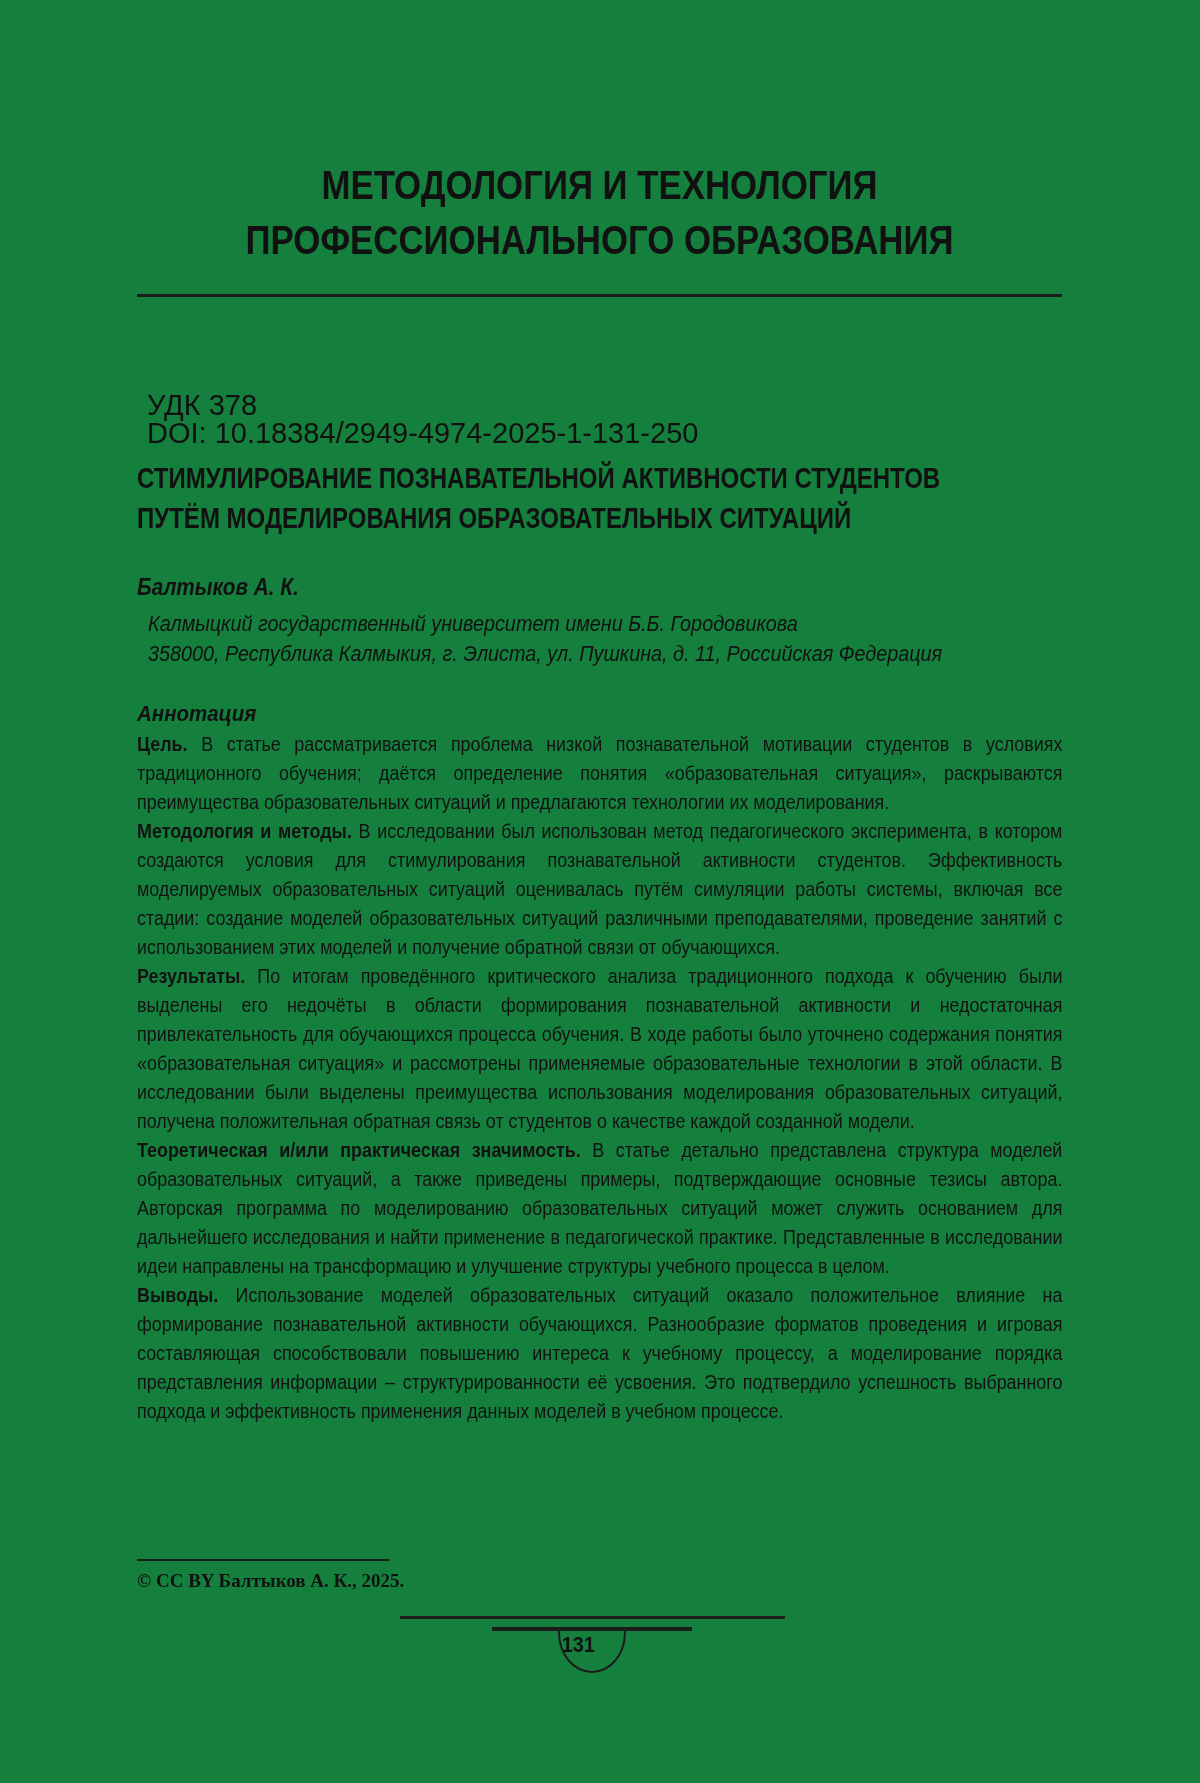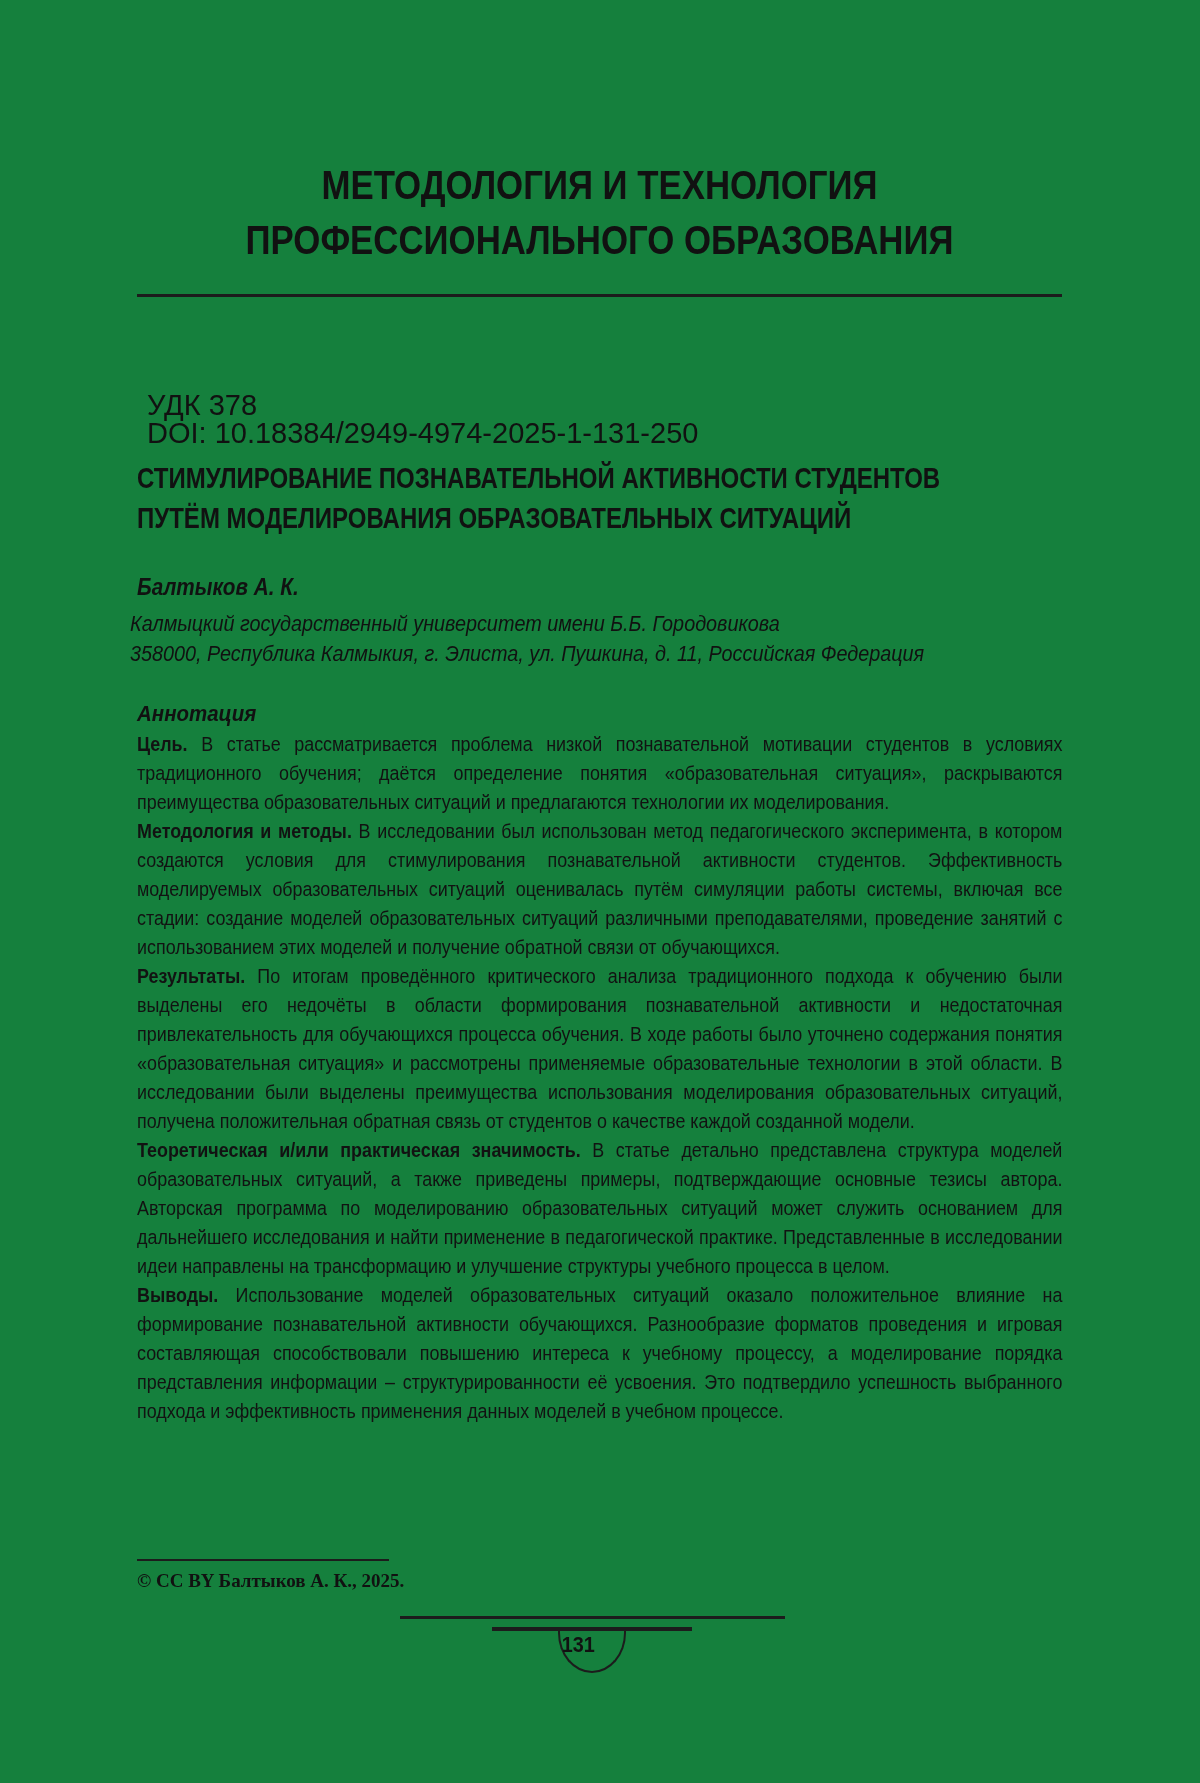--- a/index.html
+++ b/index.html
@@ -73,21 +73,21 @@
     font-weight: 700;
     font-style: italic;
     font-size: 23px;
     white-space: nowrap;
     transform: scaleX(0.90);
     transform-origin: 0 50%;
     color: #111;
   }
   .affiliation {
     position: absolute;
-    top: 609px; left: 130px;
+    top: 609px; left: 148px;
     font-style: italic;
     font-size: 22px;
     line-height: 30px;
     color: #111;
   }
   .affiliation .line {
     display: block;
     transform: scaleX(0.90);
     transform-origin: 0 50%;
     white-space: nowrap;

